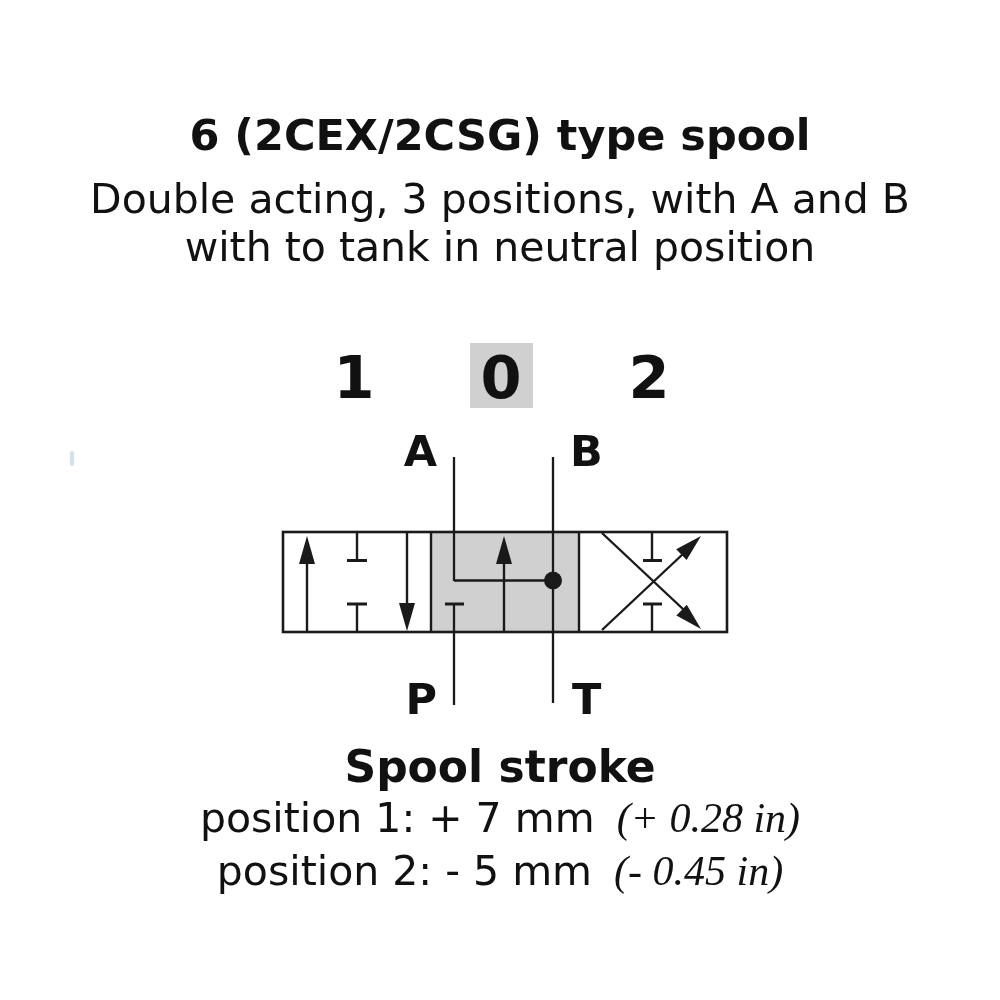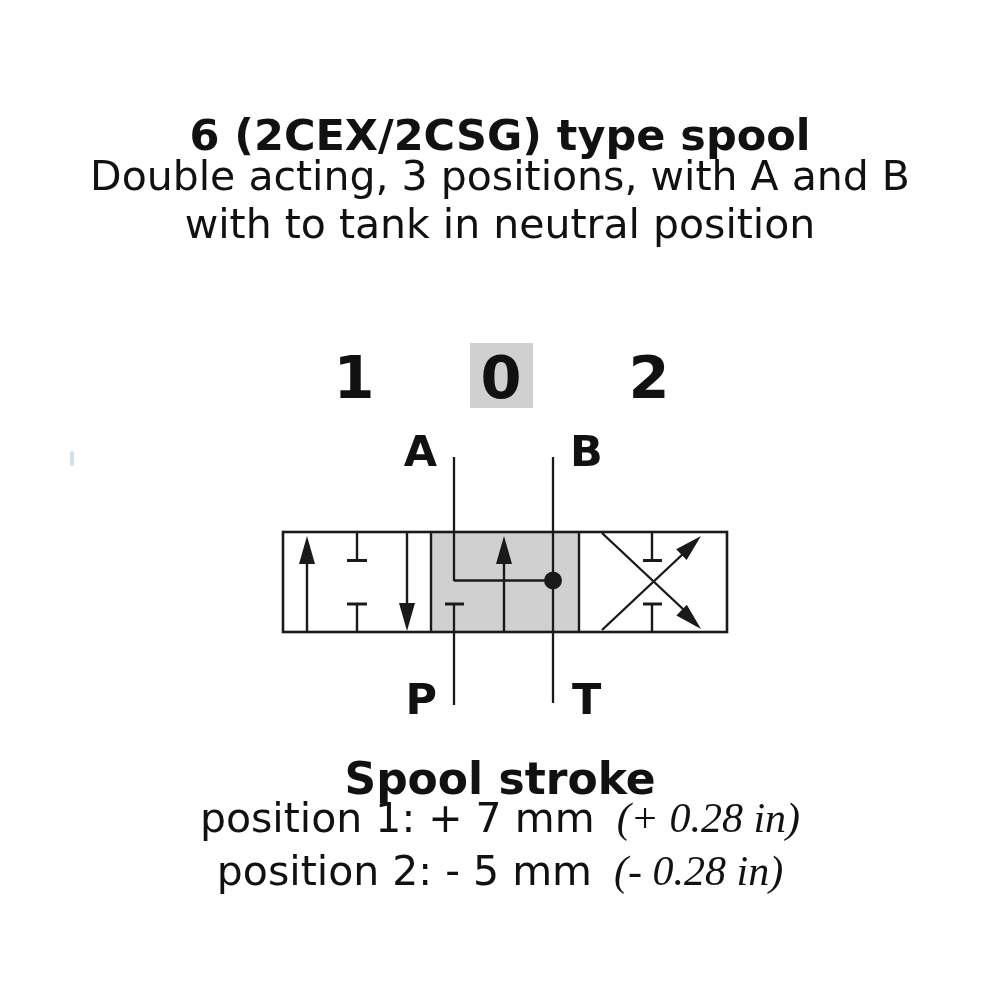--- a/index.html
+++ b/index.html
@@ -22,21 +22,21 @@
     top: 110px;
     width: 100%;
     text-align: center;
     font-size: 43px;
     font-weight: 700;
     letter-spacing: 0;
   }
   .subtitle {
     position: absolute;
     left: 0;
-    top: 152px;
+    top: 175px;
     width: 100%;
     text-align: center;
     font-size: 41px;
     font-weight: 400;
     line-height: 48px;
   }
   .pos-label {
     position: absolute;
     top: 346px;
     width: 130px;
@@ -75,21 +75,20 @@
     height: 1000px;
   }
   .stroke-heading {
     position: absolute;
     left: 0;
     top: 741px;
     width: 100%;
     text-align: center;
     font-size: 44px;
     font-weight: 700;
-    margin-top: 12px;
   }
   .stroke-line {
     position: absolute;
     left: 0;
     width: 100%;
     text-align: center;
     font-size: 41px;
     font-weight: 400;
     white-space: nowrap;
   }
@@ -182,16 +181,16 @@
     </g>
   </svg>
 
   <div class="stroke-heading">Spool stroke</div>
 
   <div class="stroke-line stroke-row-1">
     <span>position 1: + 7 mm</span><span class="imperial">(+ 0.28 in)</span>
   </div>
 
   <div class="stroke-line stroke-row-2">
-    <span>position 2: - 5 mm</span><span class="imperial">(- 0.28 in)</span>
+    <span>position 2: - 5 mm</span><span class="imperial">(- 0.45 in)</span>
   </div>
 
 </div>
 
 </body></html>

